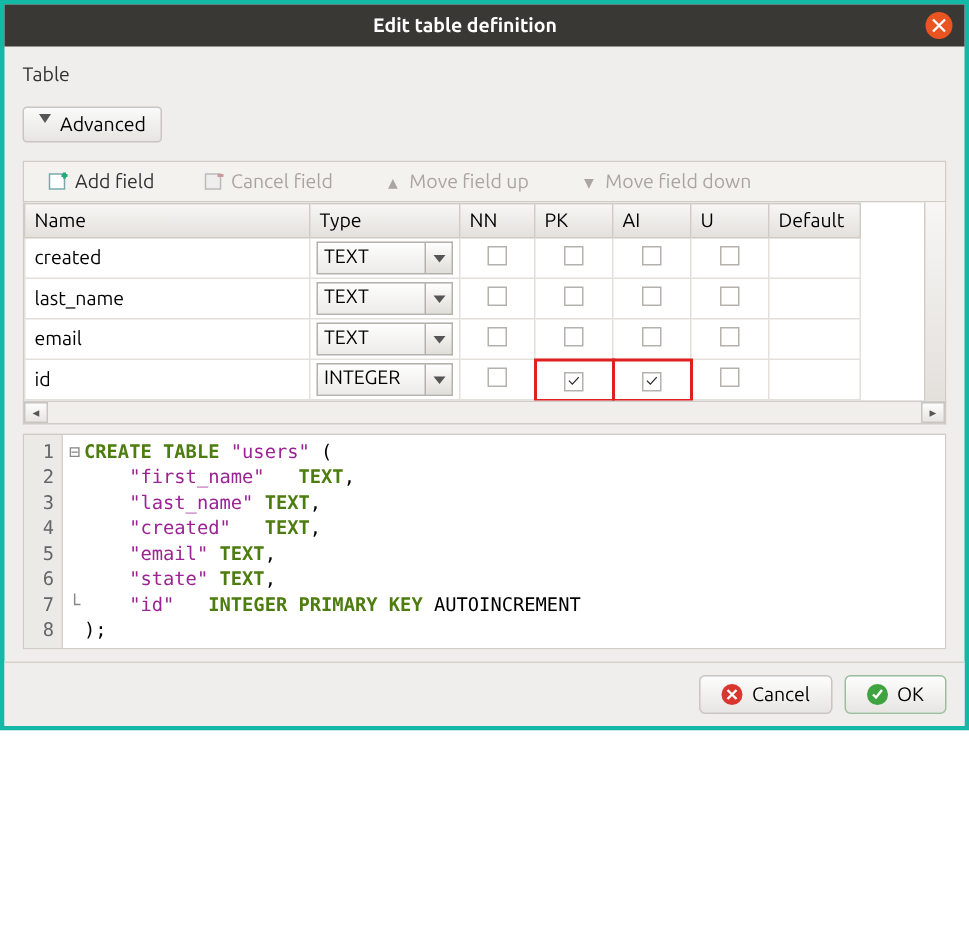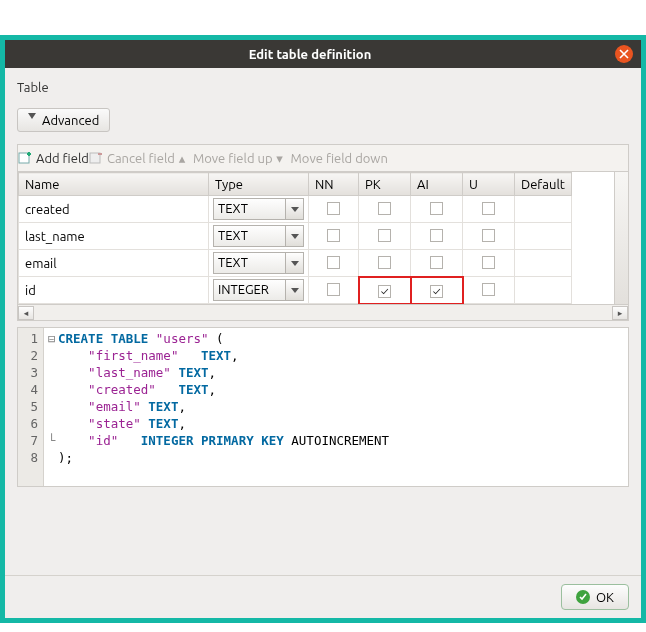--- a/index.html
+++ b/index.html
@@ -1,29 +1,29 @@
 <!DOCTYPE html>
 <html><head>
 <meta charset="utf-8">
 <style>
   * { box-sizing: border-box; }
   html, body { margin:0; padding:0; font-family: "Ubuntu", "Segoe UI", Arial, sans-serif; font-size:13px; }
   body { background:#fff; }
-  .window { width:646px; height:588px; border:5px solid #14b8a6; background:#f0eeed; display:flex; flex-direction:column;margin-top:35px;}
+  .window { width:646px; height:487px; border:3px solid #14b8a6; background:#f0eeed; display:flex; flex-direction:column;}
   .titlebar { background:#3a3835; color:#fff; height:28px; display:flex; align-items:center; position:relative;}
   .titlebar .title { flex:1; text-align:center; font-weight:bold; font-size:13px;}
   .titlebar .close { width:18px; height:18px; border-radius:50%; background:#e95420; margin-right:8px; display:flex; align-items:center; justify-content:center;}
   .titlebar .close svg { width:10px; height:10px; }
   .content { flex:1; padding:8px 12px; display:flex; flex-direction:column; overflow:hidden;}
   .section-label { font-size:13px; color:#333; margin:4px 0 6px 0;}
   .tablename-input { width:100%; height:28px; border:1px solid #bfbfbf; background:#fff; padding:2px 6px; font-size:14px; font-weight:bold;}
   .advanced-btn { margin-top:8px; display:inline-flex; align-items:flex-start; border:1px solid #c8c5c2; background:linear-gradient(#fafafa,#e7e5e2); padding:4px 10px; border-radius:3px; cursor:pointer;}
   .advanced-btn .tri { width:0; height:0; border-left:4px solid transparent; border-right:4px solid transparent; border-top:6px solid #555; margin-right:6px;}
   .fields-box { margin-top:12px; display:flex; flex-direction:column; flex:1; overflow:hidden;}
-  .toolbar { border:1px solid #cfccc8; background:#f4f2ef; padding:6px 0; display:flex; gap:0; align-items:center;}
+  .toolbar { border:1px solid #cfccc8; background:#f4f2ef; padding:6px 16px; display:flex; gap:33px; align-items:center;}
   .tool { display:flex; align-items:center; gap:4px; cursor:pointer; color:#333;}
   .tool.disabled { color:#a9a6a2; cursor:default;}
   .tool .icon { width:14px; height:14px; display:inline-flex; align-items:center; justify-content:center;}
   .grid-wrap { border:1px solid #cfccc8; border-top:none; background:#fff; }
   table.grid { border-collapse:collapse; width:100%; table-layout:fixed;}
   table.grid th { background:linear-gradient(#f7f6f4,#e3e0dc); border:1px solid #cfccc8; font-weight:normal; text-align:left; padding:4px 6px; height:22px;}
   table.grid td { border:1px solid #e3e0dc; padding:2px 4px; height:24px; vertical-align:middle;}
   table.grid td.namecell { padding-left:6px;}
   .typecell-inner { display:flex; align-items:stretch; height:22px;}
   .typecell-inner .typeval { flex:1; border:1px solid #b5b2ad; background:linear-gradient(#fefefe,#ecebe8); padding:2px 4px;}
@@ -34,21 +34,21 @@
   td.center { text-align:center;}
   .hl-red { outline:2px solid #e02020; outline-offset:-1px;}
   .hscroll { border:1px solid #cfccc8; border-top:none; height:16px; background:#f1efec; display:flex; align-items:center;}
   .hscroll .arrow { width:16px; height:14px; border:1px solid #c8c5c2; background:linear-gradient(#fdfdfd,#e7e5e2); display:flex; align-items:center; justify-content:center; font-size:9px; color:#555;}
   .hscroll .track { flex:1; height:14px;}
   .sql-area { margin-top:6px; border:1px solid #cfccc8; background:#fff; display:flex; font-family:"DejaVu Sans Mono","Consolas",monospace; font-size:12.5px; height:160px; overflow:hidden;}
   .gutter { background:#eceae6; border-right:1px solid #d5d2cd; padding:2px 0; text-align:right; min-width:26px;}
   .gutter div { padding:0 5px; color:#666; height:17px; line-height:17px;}
   .code { padding:2px 4px; white-space:pre; }
   .code div { height:17px; line-height:17px;}
-  .kw { color:#0369a1; font-weight:bold;}
+  .kw { color:#4d7c0f; font-weight:bold;}
   .str { color:#9b2393;}
   .footer { border-top:1px solid #d5d2cd; padding:8px 12px; display:flex; justify-content:flex-end; gap:8px; background:#f0eeed;}
   .btn { display:inline-flex; align-items:center; gap:6px; border:1px solid #c8c5c2; background:linear-gradient(#fdfdfd,#e7e5e2); padding:5px 14px; border-radius:4px; cursor:pointer; font-size:13px;}
   .btn.ok { border-color:#9bbf9e;}
   .circle-icon { width:14px; height:14px; border-radius:50%; display:flex; align-items:center; justify-content:center;}
   .circle-icon.red { background:#d9362f;}
   .circle-icon.green { background:#3fa33f;}
   .circle-icon svg { width:8px; height:8px;}
   .fold { color:#888; display:inline-block; width:10px;}
   .vscroll-spacer{width:14px; border-left:1px solid #cfccc8; background:linear-gradient(#f7f6f4,#e3e0dc);}
@@ -219,20 +219,28 @@
             <div>6</div>
             <div>7</div>
             <div>8</div>
           </div>
         <div class="code" id="sql-code"><div><span class="fold">⊟</span><span class="kw">CREATE TABLE </span><span class="str">"users"</span><span class=""> (</span></div><div><span class="fold"> </span><span class="">    </span><span class="str">"first_name"</span><span class="kw">   TEXT</span><span class="">,</span></div><div><span class="fold"> </span><span class="">    </span><span class="str">"last_name"</span><span class="kw"> TEXT</span><span class="">,</span></div><div><span class="fold"> </span><span class="">    </span><span class="str">"created"</span><span class="kw">   TEXT</span><span class="">,</span></div><div><span class="fold"> </span><span class="">    </span><span class="str">"email"</span><span class="kw"> TEXT</span><span class="">,</span></div><div><span class="fold"> </span><span class="">    </span><span class="str">"state"</span><span class="kw"> TEXT</span><span class="">,</span></div><div><span class="fold">└</span><span class="">    </span><span class="str">"id"</span><span class="">   </span><span class="kw">INTEGER PRIMARY KEY </span><span class="">AUTOINCREMENT</span></div><div><span class="fold"> </span><span class="">);</span></div></div>
       </div>
     </div>
   </div>
 
   <div class="footer">
+    <div class="btn">
+      <span class="circle-icon red">
+        <svg viewBox="0 0 8 8">
+            <path d="M1 1 L7 7 M7 1 L1 7" stroke="#fff" stroke-width="1.6"></path>
+          </svg>
+      </span>
+      <span>Cancel</span>
+    </div>
     <div class="btn ok">
       <span class="circle-icon green">
         <svg viewBox="0 0 8 8">
             <path d="M1 4 L3 6 L7 1" stroke="#fff" stroke-width="1.6" fill="none"></path>
           </svg>
       </span>
       <span style="">OK</span>
     </div>
   </div>
 </div>

